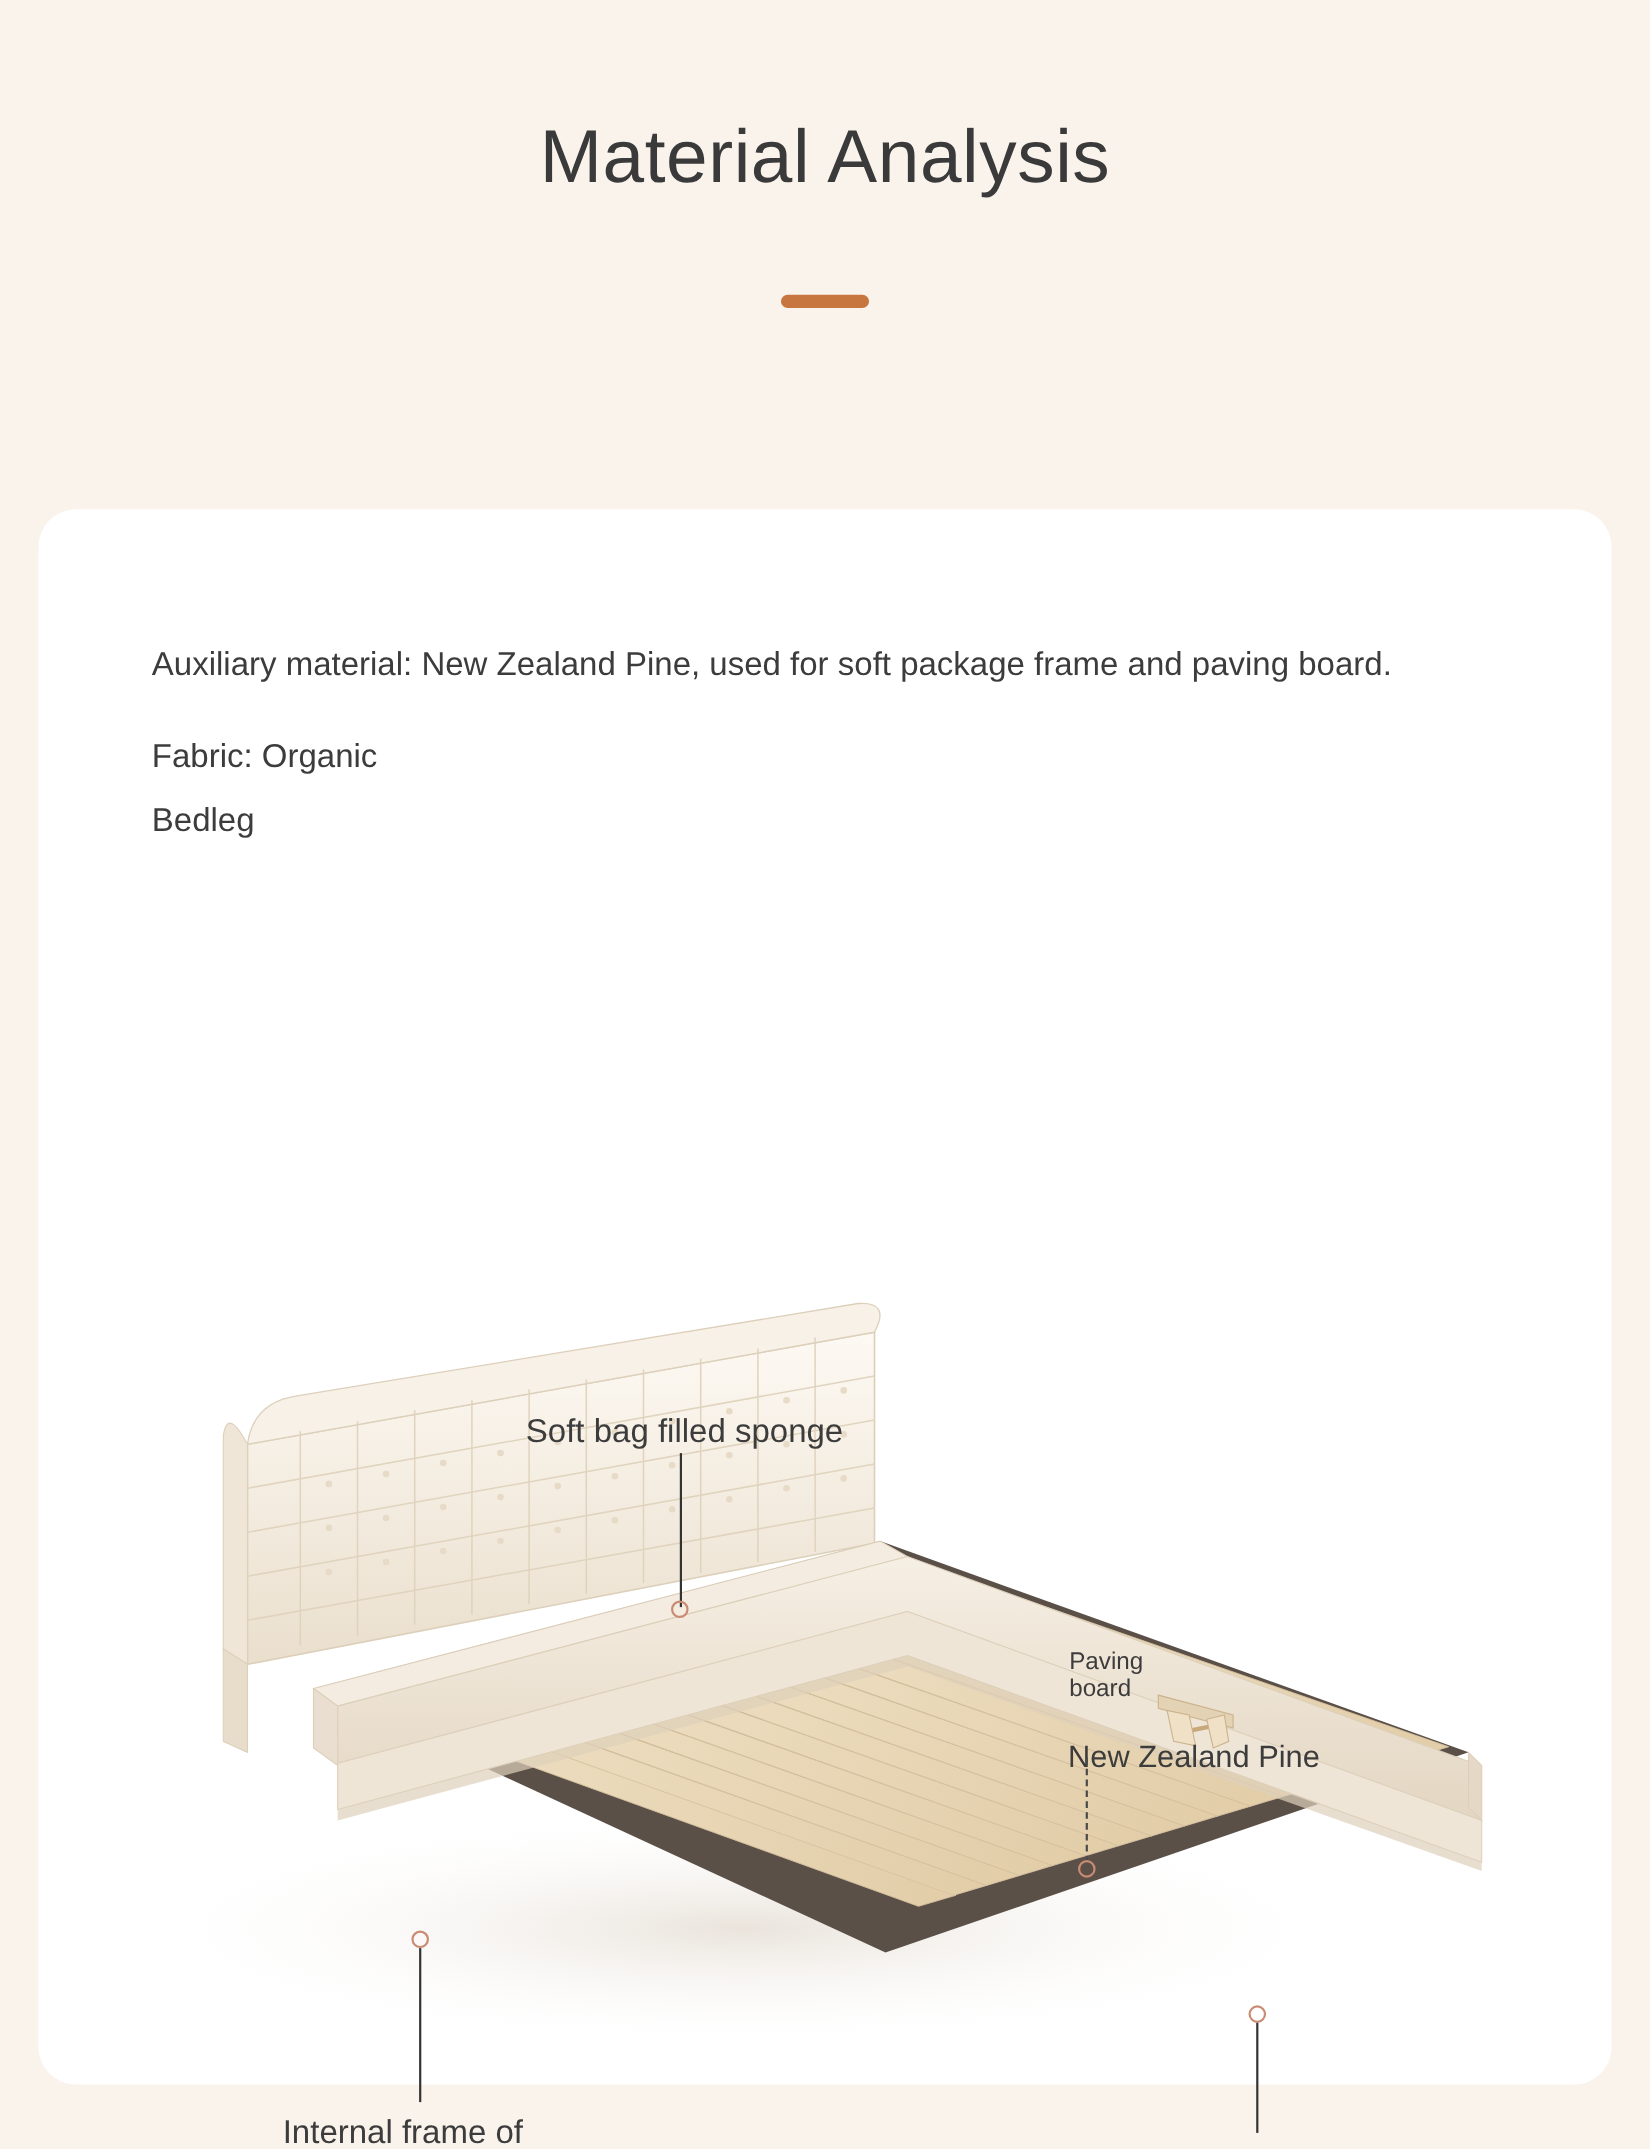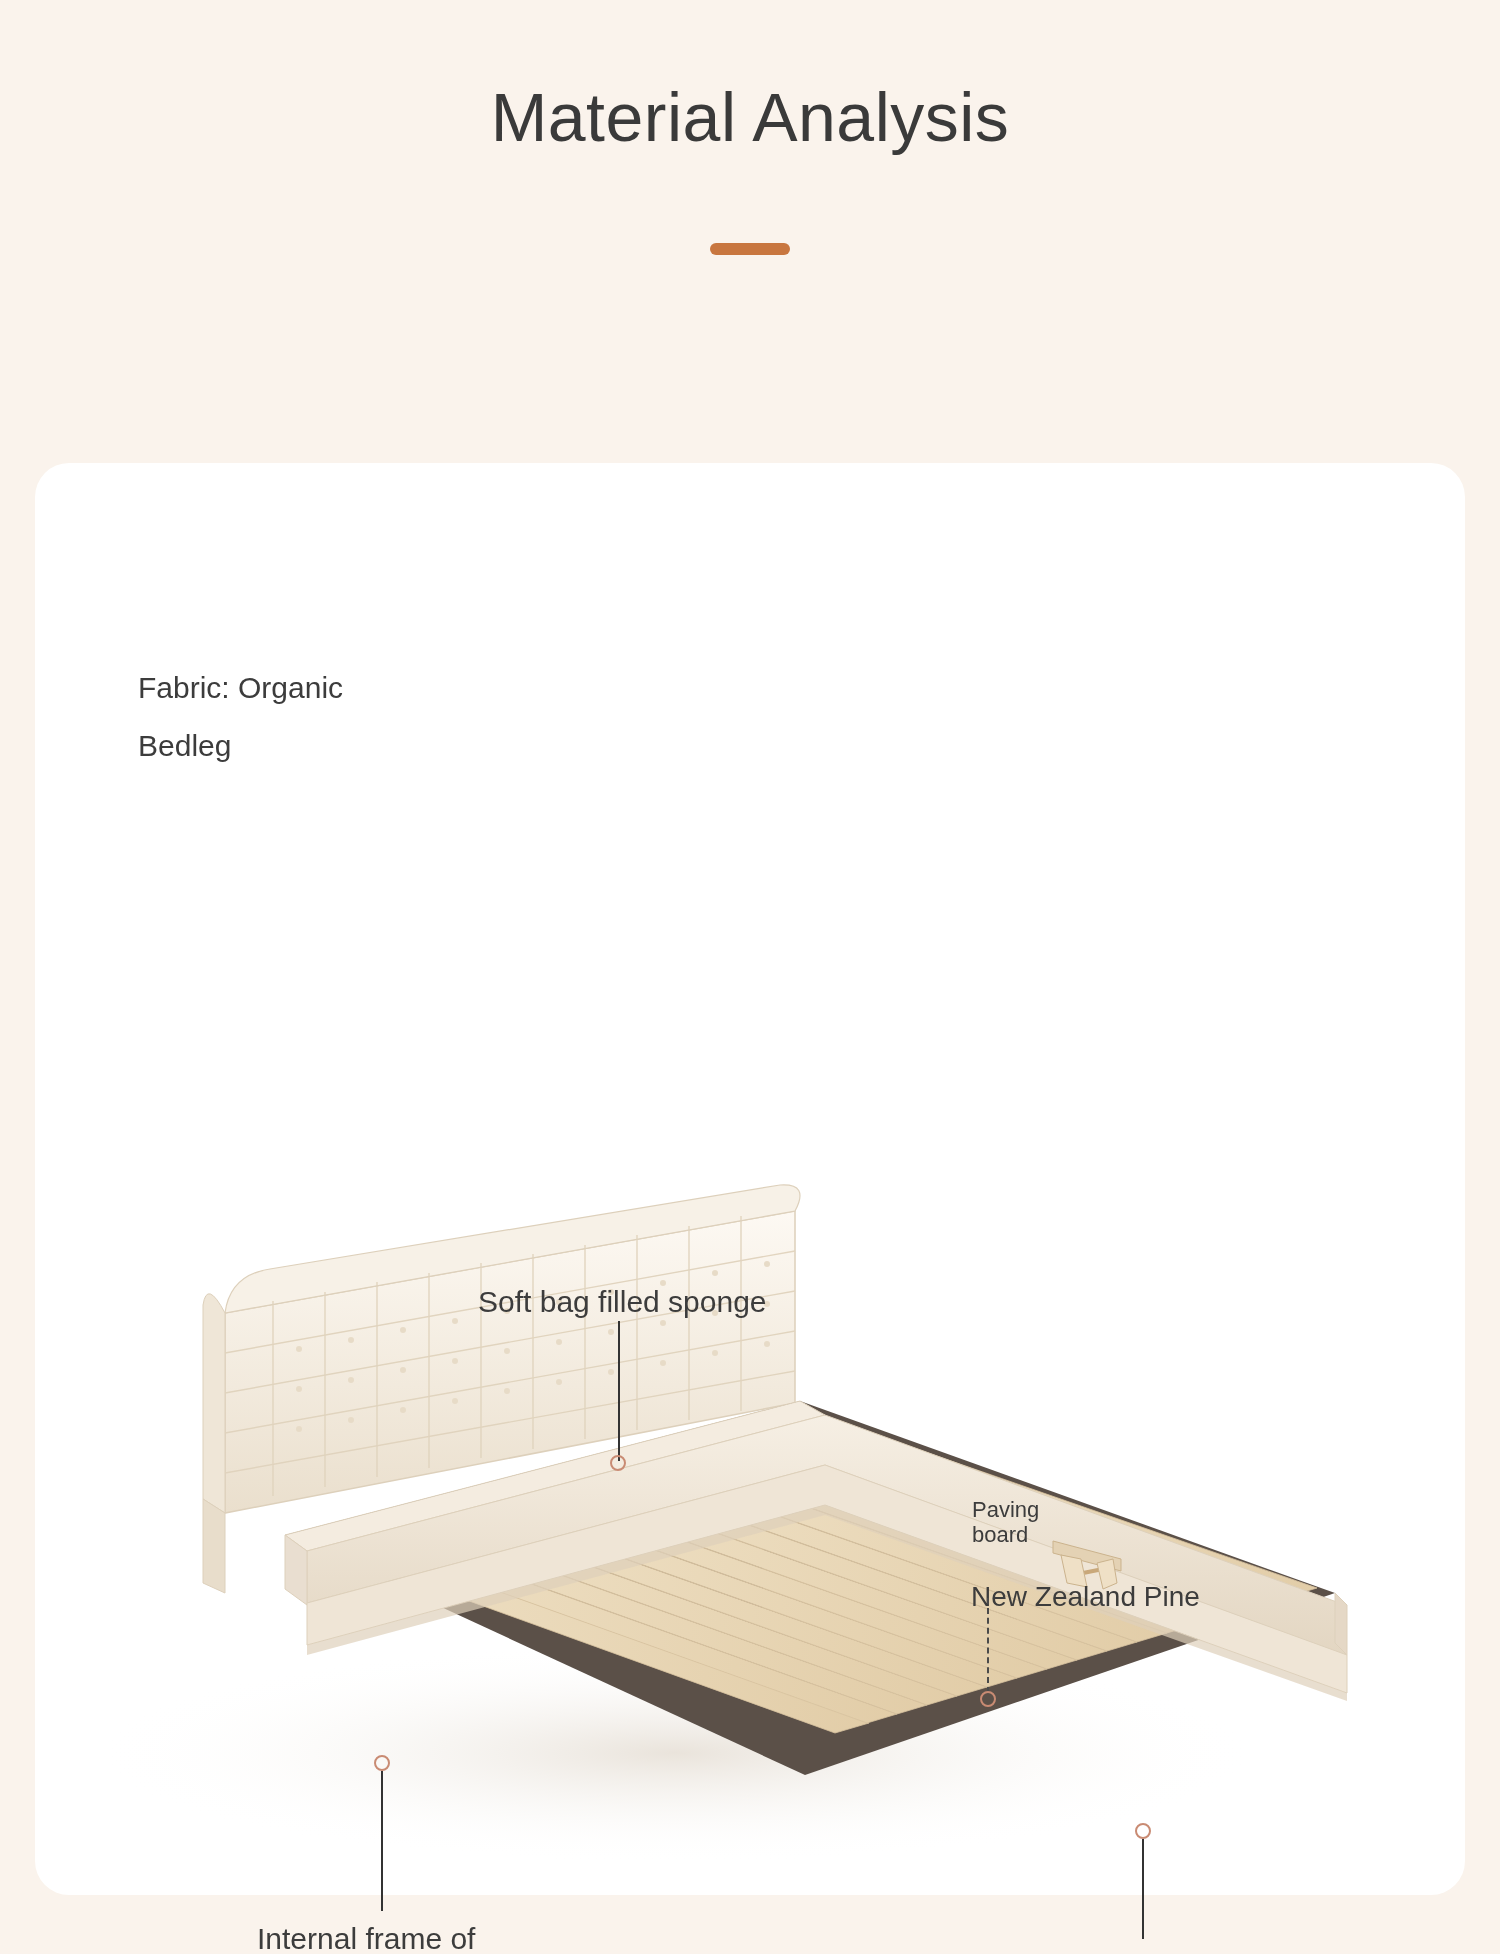--- a/index.html
+++ b/index.html
@@ -11,21 +11,21 @@
     height: 1954px;
     background: #faf3ec;
     font-family: "Liberation Sans", sans-serif;
     -webkit-font-smoothing: antialiased;
     overflow: hidden;
     position: relative;
   }
 
   
   .header {
-    padding-top: 80px;
+    padding-top: 105px;
     text-align: center;
   }
   .page-title {
     font-size: 68px;
     color: #3a3a3a;
     font-weight: normal;
     letter-spacing: 0.5px;
     line-height: 1.1;
     margin: 0;
   }
@@ -143,20 +143,21 @@
 </head>
 <body>
 
 <div class="header">
   <h1 class="page-title">Material Analysis</h1>
   <div class="title-rule"></div>
 </div>
 
 <div class="card">
 
+  <div class="spec-text spec-aux">Auxiliary material: New Zealand Pine, used for soft package frame and paving board.</div>
   <div class="spec-text spec-fab">Fabric: Organic</div>
   <div class="spec-text spec-fab2">Bedleg</div>
 
   <div class="illus">
 
     <svg class="bed-svg" viewBox="0 0 1430 1100">
       <defs>
         <linearGradient id="uphGrad" x1="0" y1="0" x2="0" y2="1">
           <stop offset="0%" stop-color="#fdf9f3"></stop>
           <stop offset="100%" stop-color="#eadfcd"></stop>

